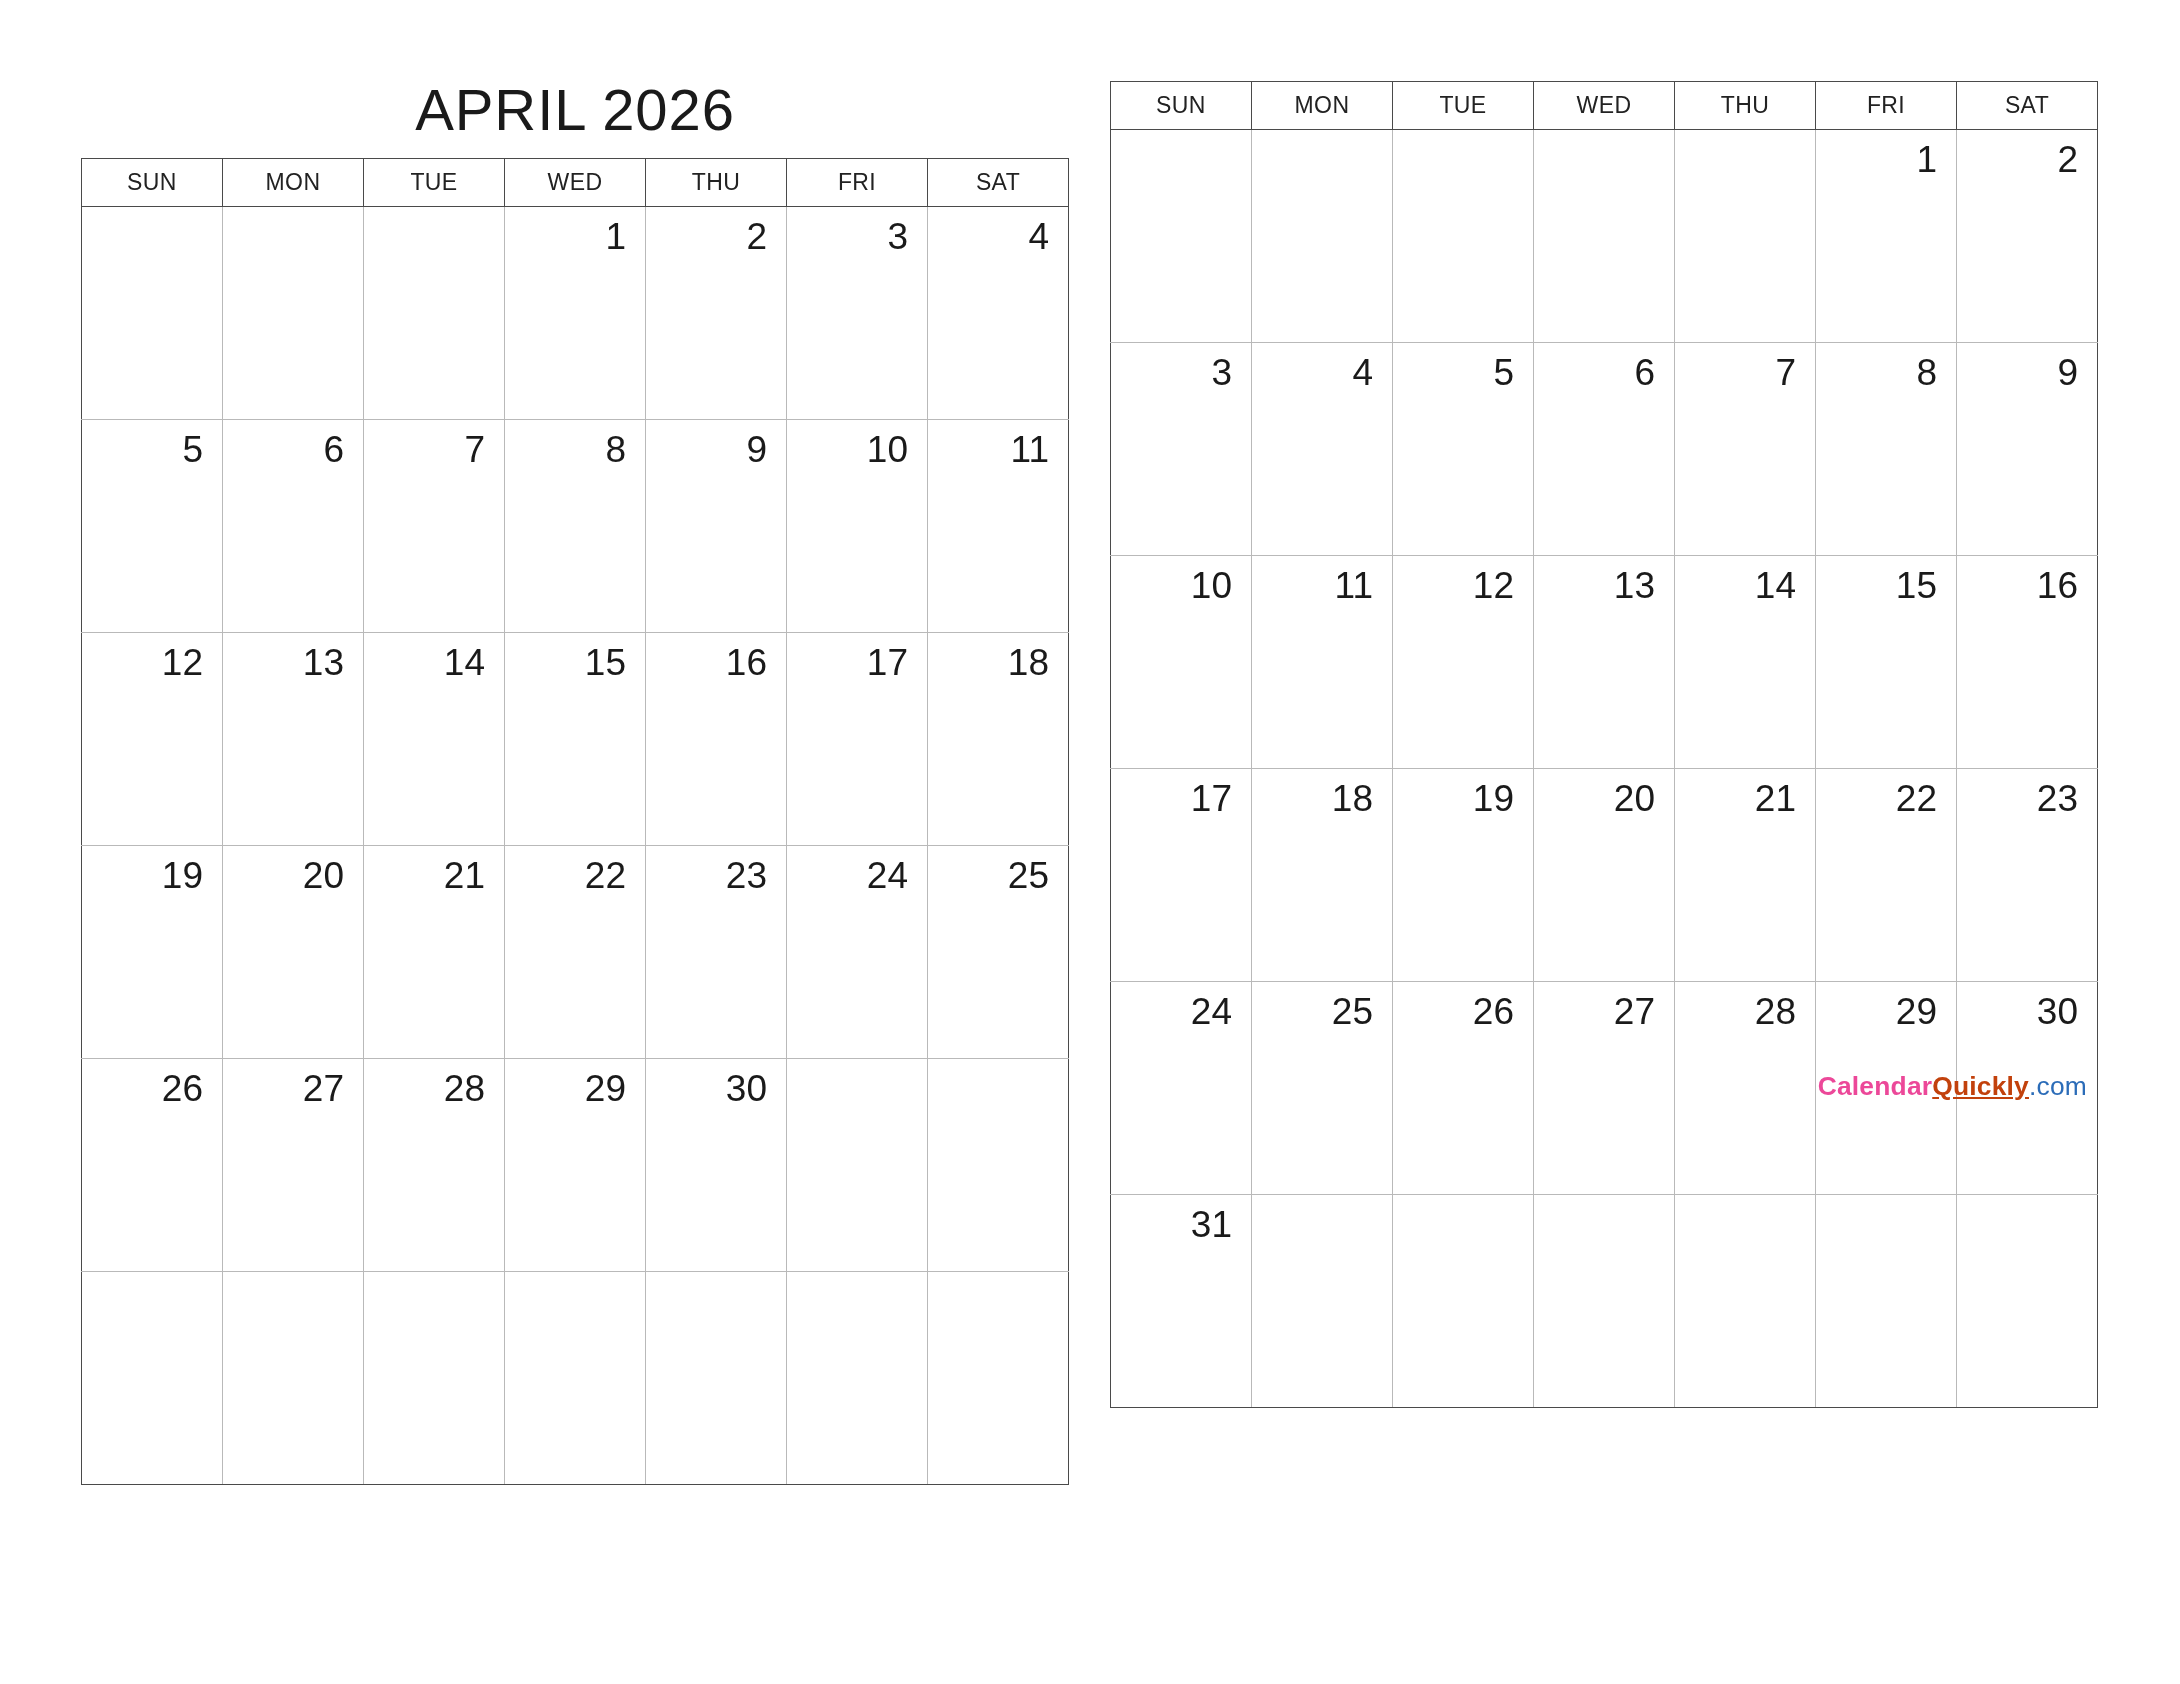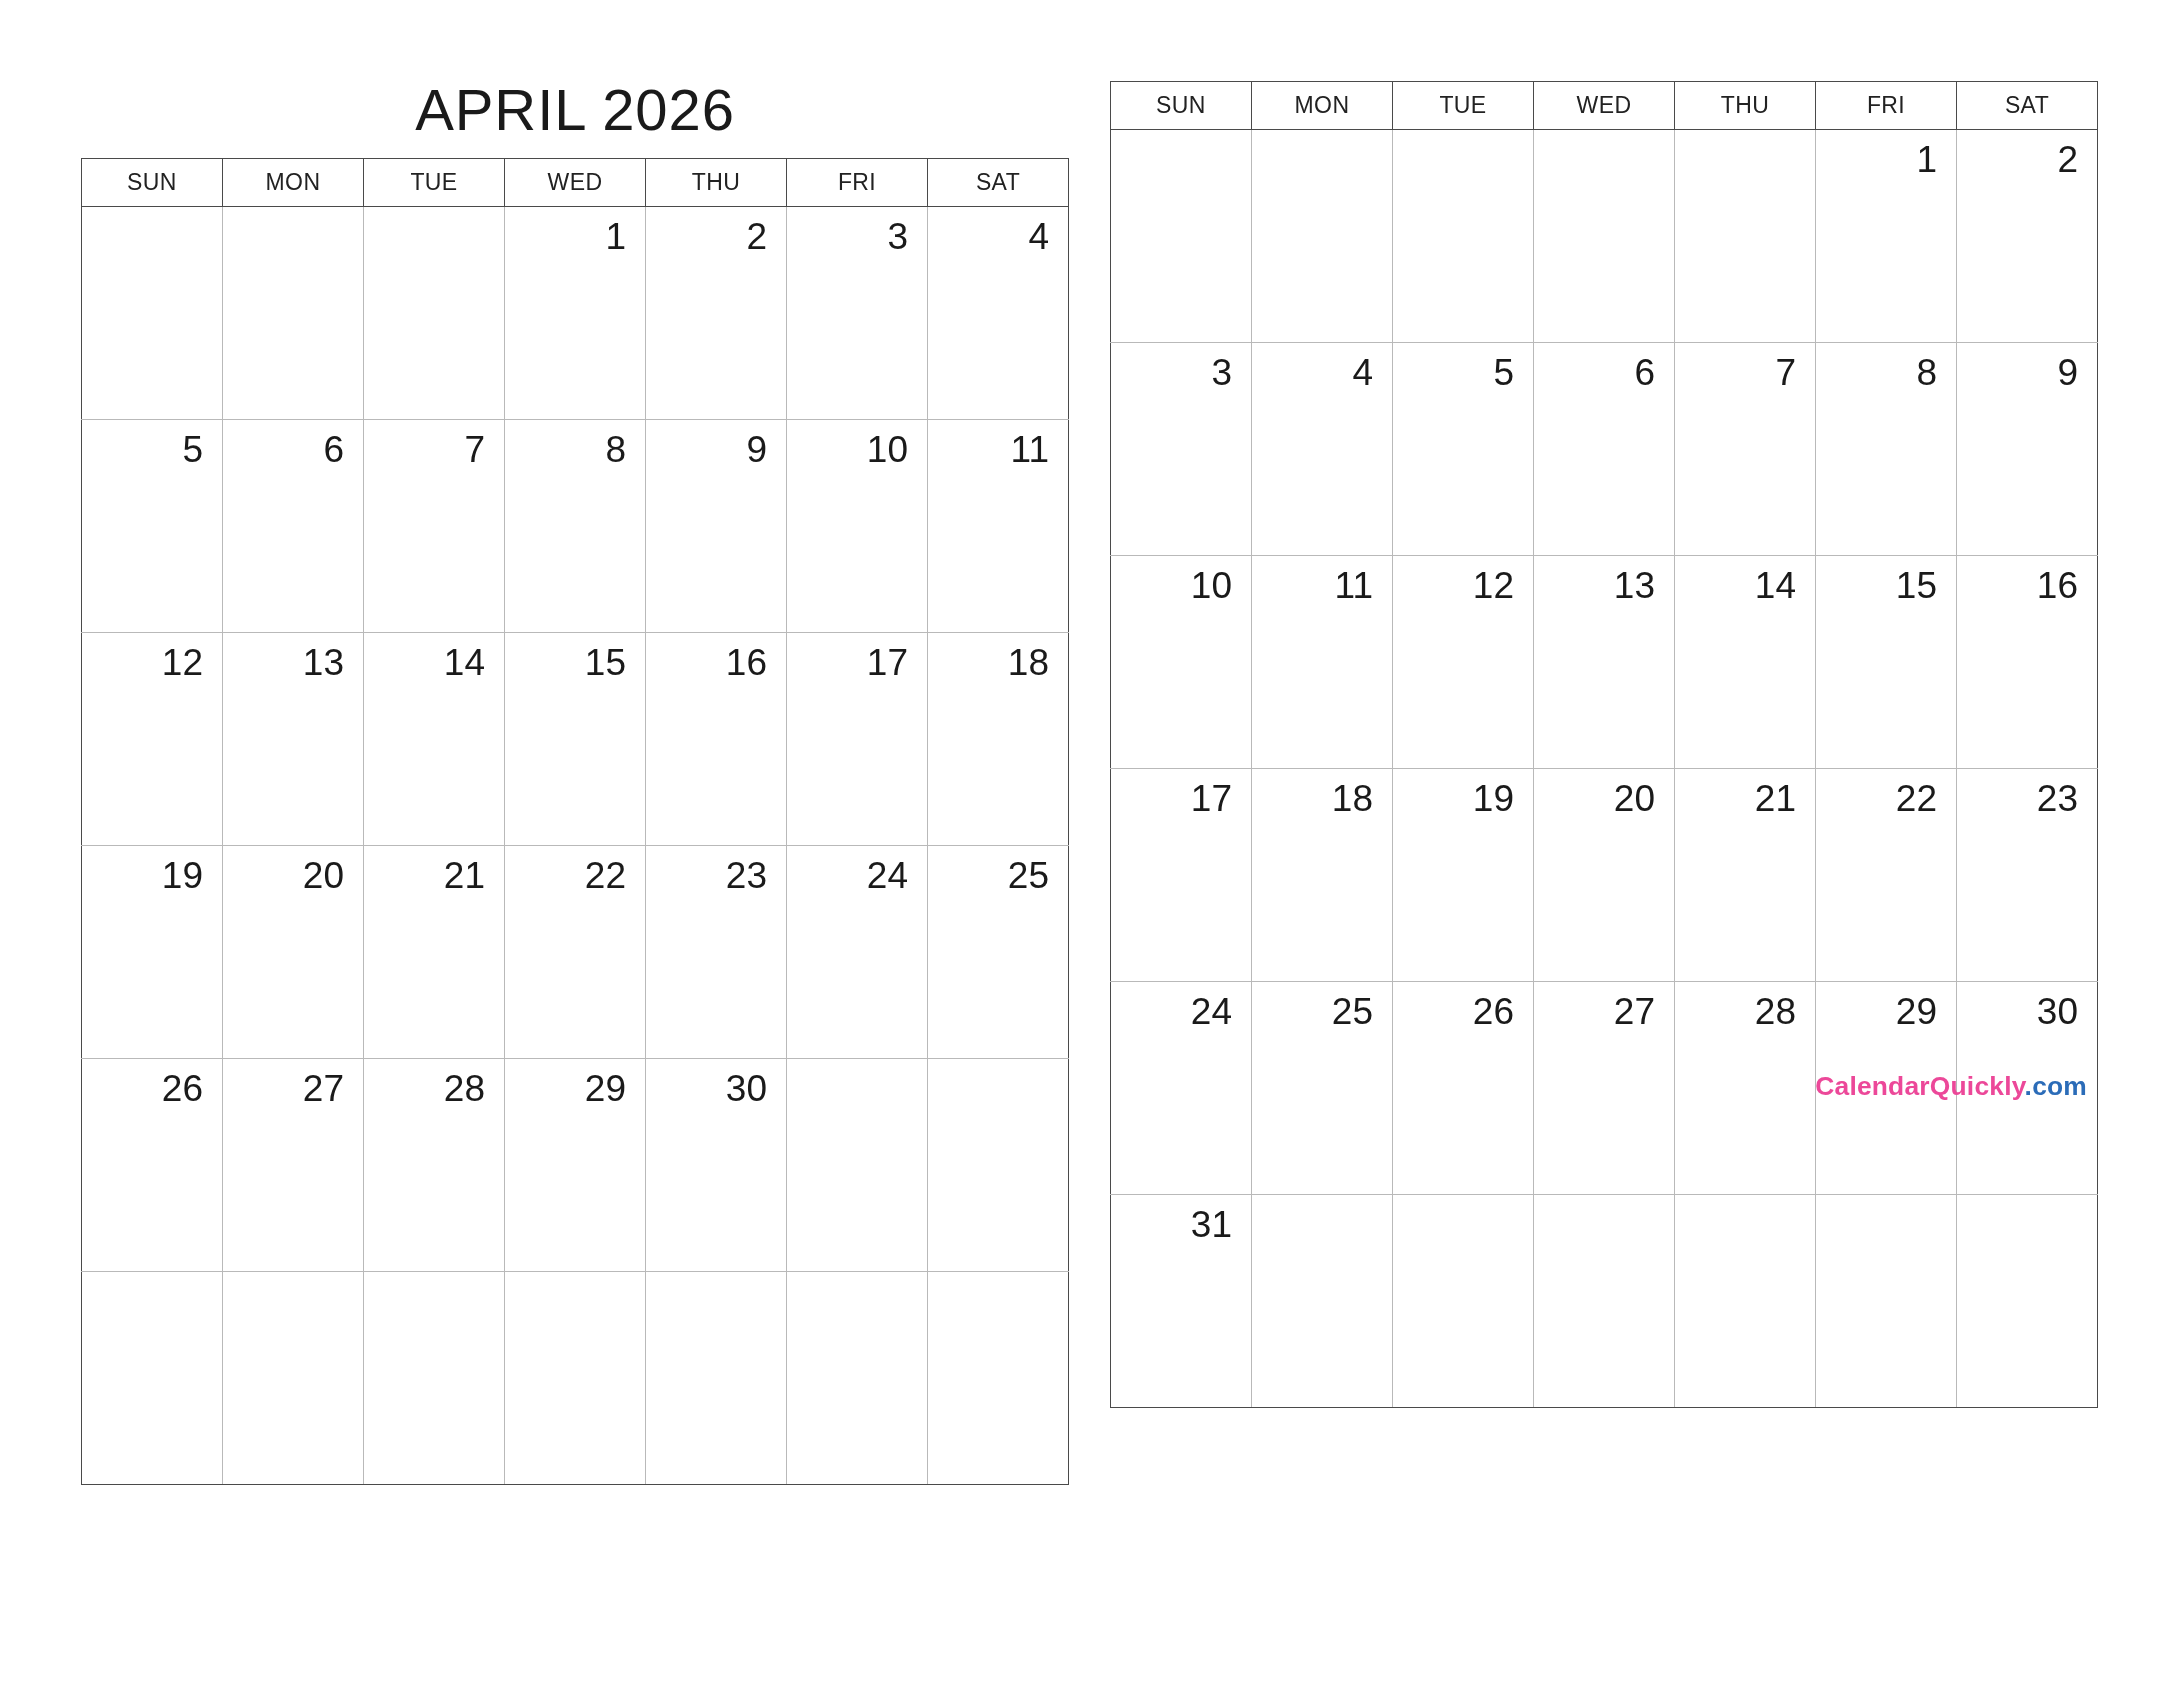--- a/index.html
+++ b/index.html
@@ -64,22 +64,22 @@
   td.highlight { color: #ee2b1b; }
   .footer {
     position: absolute;
     right: 94px;
     bottom: 118px;
     font-size: 26.4px;
     font-weight: 700;
     letter-spacing: 0.2px;
   }
   .fw-cal { color: #ec4899; }
-  .fw-quick { color: #ec4899; }
-  .fw-com { color: #2b6cb8; font-weight: 700; }
+  .fw-quick { color: #c2410c; text-decoration: underline; }
+  .fw-com { color: #2b6cb8; font-weight: 400; }
 </style>
 </head>
 <body>
 
 <div class="page">
 
   <div class="calendars">
 
     <div class="cal">
       <div class="cal-title">APRIL 2026</div>

